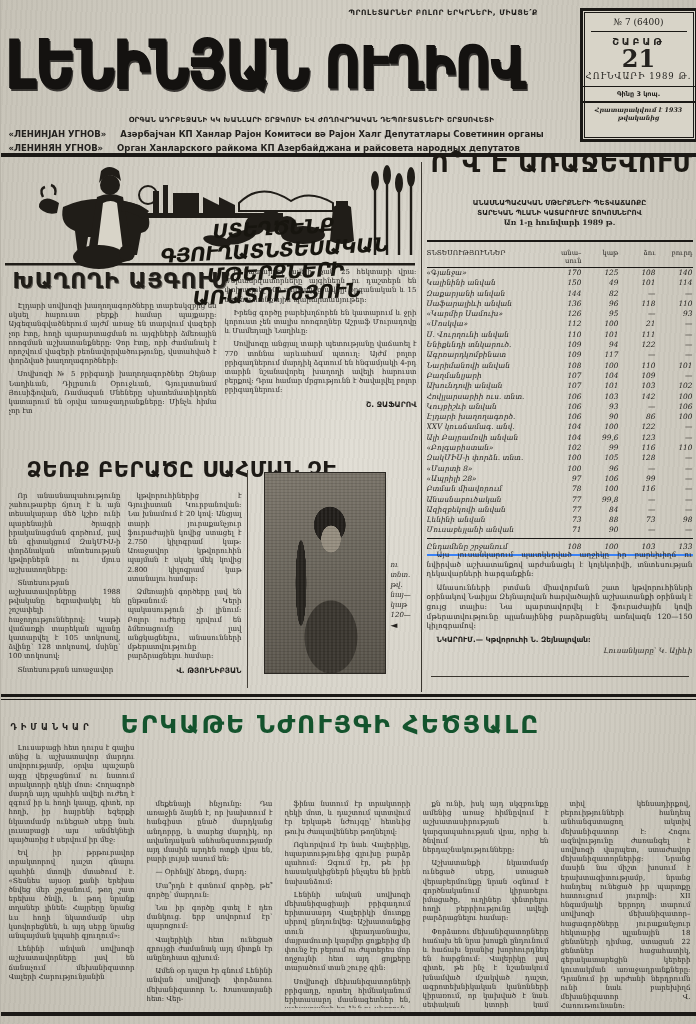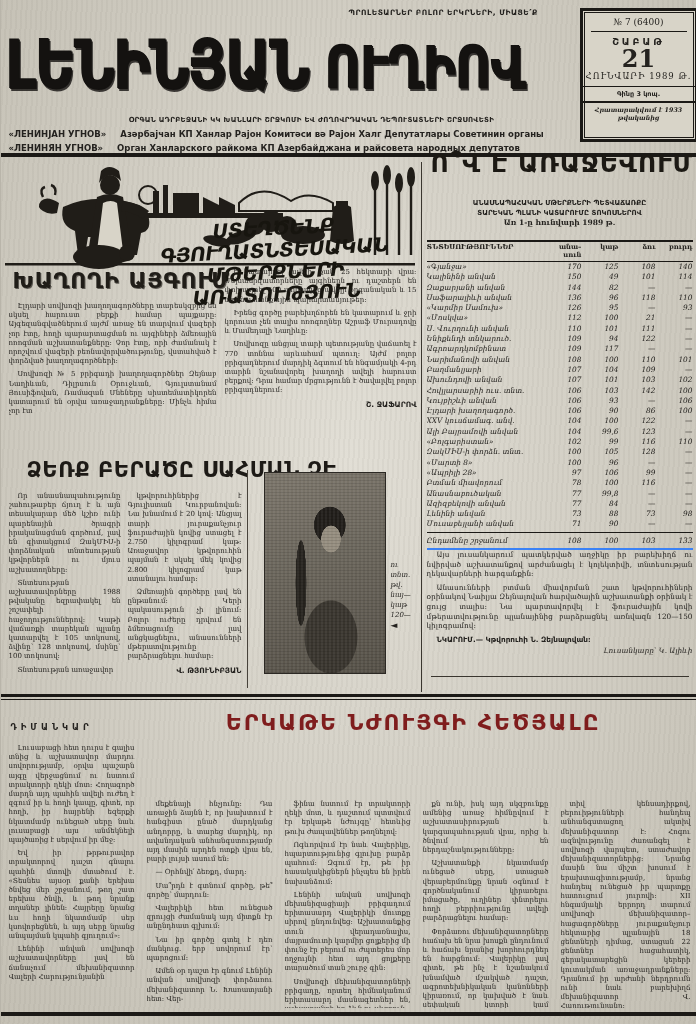--- a/index.html
+++ b/index.html
@@ -62,34 +62,34 @@
       radial-gradient(ellipse 9px 70px at 30% 55%, #26231e 0 60%, transparent 62%),
       radial-gradient(ellipse 42px 58px at 55% 82%, #3a362f 0 62%, transparent 64%),
       linear-gradient(165deg,#7d776c 0%,#6b665c 45%,#565148 100%);}
   #photo-strip{left:390px;top:560px;width:28px;height:130px;font-size:7px;line-height:10px;font-style:italic;}
   #photo-strip .ptr{font-size:9px;font-style:normal;}
   
   #sb-head{left:430px;top:149px;width:258px;text-align:left;font-family:"DejaVu Sans",sans-serif;font-weight:900;font-size:25px;letter-spacing:1px;color:#1c1914;white-space:nowrap;}
   #sb-sub{left:428px;top:198px;width:262px;text-align:center;font-family:"DejaVu Sans",sans-serif;font-weight:bold;font-size:7px;line-height:10px;}
   #sb-sub .dt{font-family:"DejaVu Serif",serif;font-weight:bold;font-size:7.5px;}
   #sb-table{left:426px;top:240px;width:266px;border-top:2px solid #1b1916;font-style:italic;font-size:7.4px;}
-  #sb-table .thead{display:flex;border-bottom:1px solid #1b1916;padding:2px 0 2px 0;font-style:normal;font-weight:bold;font-size:6.8px;line-height:7.5px;}
+  #sb-table .thead{display:flex;border-bottom:1px solid #1b1916;padding:8px 0 2px 0;font-style:normal;font-weight:normal;font-size:6.8px;line-height:7.5px;}
   #sb-table .thead span{white-space:pre-line;}
   .sbrow{display:flex;line-height:10.3px;}
   .c-name{width:118px;overflow:hidden;white-space:nowrap;}
   .c-v{width:37px;text-align:right;}
   .sbtotal{display:flex;border-top:1px solid #1b1916;margin-top:2px;padding-top:2px;line-height:11px;border-bottom:2px solid #3b82f6;padding-bottom:2px;}
   #sb-caption{left:426px;top:550px;width:266px;font-size:7.3px;line-height:9.6px;text-align:justify;}
   #sb-caption p{margin:0 0 4px;text-indent:10px;}
   #sb-caption .lbl{font-family:"DejaVu Sans",sans-serif;font-weight:bold;font-size:7.3px;text-indent:10px;}
   #sb-caption .credit{font-style:italic;text-align:right;margin-top:2px;}
   #sb-dash{left:430px;top:676px;width:258px;border-top:1px solid #3a362f;}
   
   #ft-kick{left:10px;top:722px;font-family:"DejaVu Sans",sans-serif;font-weight:bold;font-size:8.5px;letter-spacing:4px;}
-  #ft-head{left:120px;top:710px;width:480px;text-align:right;font-family:"DejaVu Sans",sans-serif;font-weight:900;font-size:22px;letter-spacing:2px;color:#7f1d1d;white-space:nowrap;}
+  #ft-head{left:120px;top:710px;width:480px;text-align:left;font-family:"DejaVu Sans",sans-serif;font-weight:900;font-size:25px;letter-spacing:2px;color:#14532d;white-space:nowrap;}
   .ftcol{top:800px;width:126px;height:208px;}
   #ftc1{left:8px;top:744px;height:264px;}
   #ftc2{left:146px;}
   #ftc3{left:284px;}
   #ftc4{left:422px;}
   #ftc5{left:560px;width:130px;}
 </style>
 </head>
 <body>
 
@@ -474,22 +474,22 @@
 
   <p>Լուսաբացի հետ դուրս է գալիս տնից և աշխատավոր մարդու սովորությամբ, օրվա պաշարն այգը վերջացնում ու նստում տրակտորի ղեկի մոտ։ Հողագործ մարդն այդ պահին ավելի ուժեղ է զգում իր և հողի կապը, գիտե, որ հողի, իր հայրենի եզերքի նկատմամբ ունեցած սերը նաև լուսաբացի այս անմեկնելի պայծառից է սերվում իր մեջ։</p>
       <p>Եվ իր թրթուրավոր տրակտորով դաշտ գնալու պահին մտովի մտածում է. «Տեսնես այսօր քանի երեխա ծնվեց մեր շրջանում, թող շատ երեխա ծնվի, և թող նրանք տղաներ լինեն։ Հայրերը նրանց ևս հողի նկատմամբ սեր կսովորեցնեն, և այդ սերը նրանց անպայման կպահի գյուղում»։</p>
       <p>Լենինի անվան սովխոզի աշխատավորները լավ են ճանաչում մեխանիզատոր Վալերի Հարությունյանին</p>
     </div>
   <div class="abs jtxt ftcol" id="ftc2">
 
   <p>մեքենայի հնչյունը։ Դա առաջին ձայնն է, որ խախտում է հանգիստ ընած մարդկանց անդորրը, և տարեց մարդիկ, որ ավանդական անհանգստությամբ այդ մասին արդեն ոտքի վրա են, բարի լույսի ասում են։</p>
       <p>— Օրհնվի՛ ձեռքդ, մարդ։</p>
       <p>Մա՞րդն է գտնում գործը, թե՞ գործը՝ մարդուն։</p>
+      <p>Նա իր գործը գտել է դեռ մանկուց. երբ սովորում էր՝ պարոցում։</p>
       <p>Վալերիկի հետ ունեցած զրույցի ժամանակ այդ միտքն էր անընդհատ գլխում։</p>
-      <p>Նա իր գործը գտել է դեռ մանկուց. երբ սովորում էր՝ պարոցում։</p>
       <p>Ամեն օր դաշտ էր գնում Լենինի անվան սովխոզի փորձառու մեխանիզատոր Ն. Խառատյանի հետ։ Վեր-</p>
     </div>
   <div class="abs jtxt ftcol" id="ftc3">
 
   <p>ֆինա նստում էր տրակտորի ղեկի մոտ, և դաշտում պտտվում էր երկաթե նժույգը՝ հետևից թուխ ժապավեններ թողնելով։</p>
       <p>Ոգևորվում էր նաև Վալերիկը, հպարտությունից գլուխը բարձր պահում։ Զգում էր, թե իր հասակակիցներն ինչպես են իրեն նախանձում։</p>
       <p>Լենինի անվան սովխոզի մեխանիզացիայի բրիգադում երիտասարդ Վալերիկի մուտքը սիրով ընդունվեց։ Աշխատանքից տուն վերադառնալիս, մայրամուտի կարմիր ցոլքերից մի փունջ էր բերում ու ժպտերես մոր ողջույնի հետ այդ ցոլքերը տարածում տան շուրջ գին։</p>
       <p>Սովխոզի մեխանիզատորների բրիգադը, որտեղ հիմնականում երիտասարդ մասնագետներ են, աշխատանքի իր ձևն ու սկզբուն-</p>
     </div>
   <div class="abs jtxt ftcol" id="ftc4">

